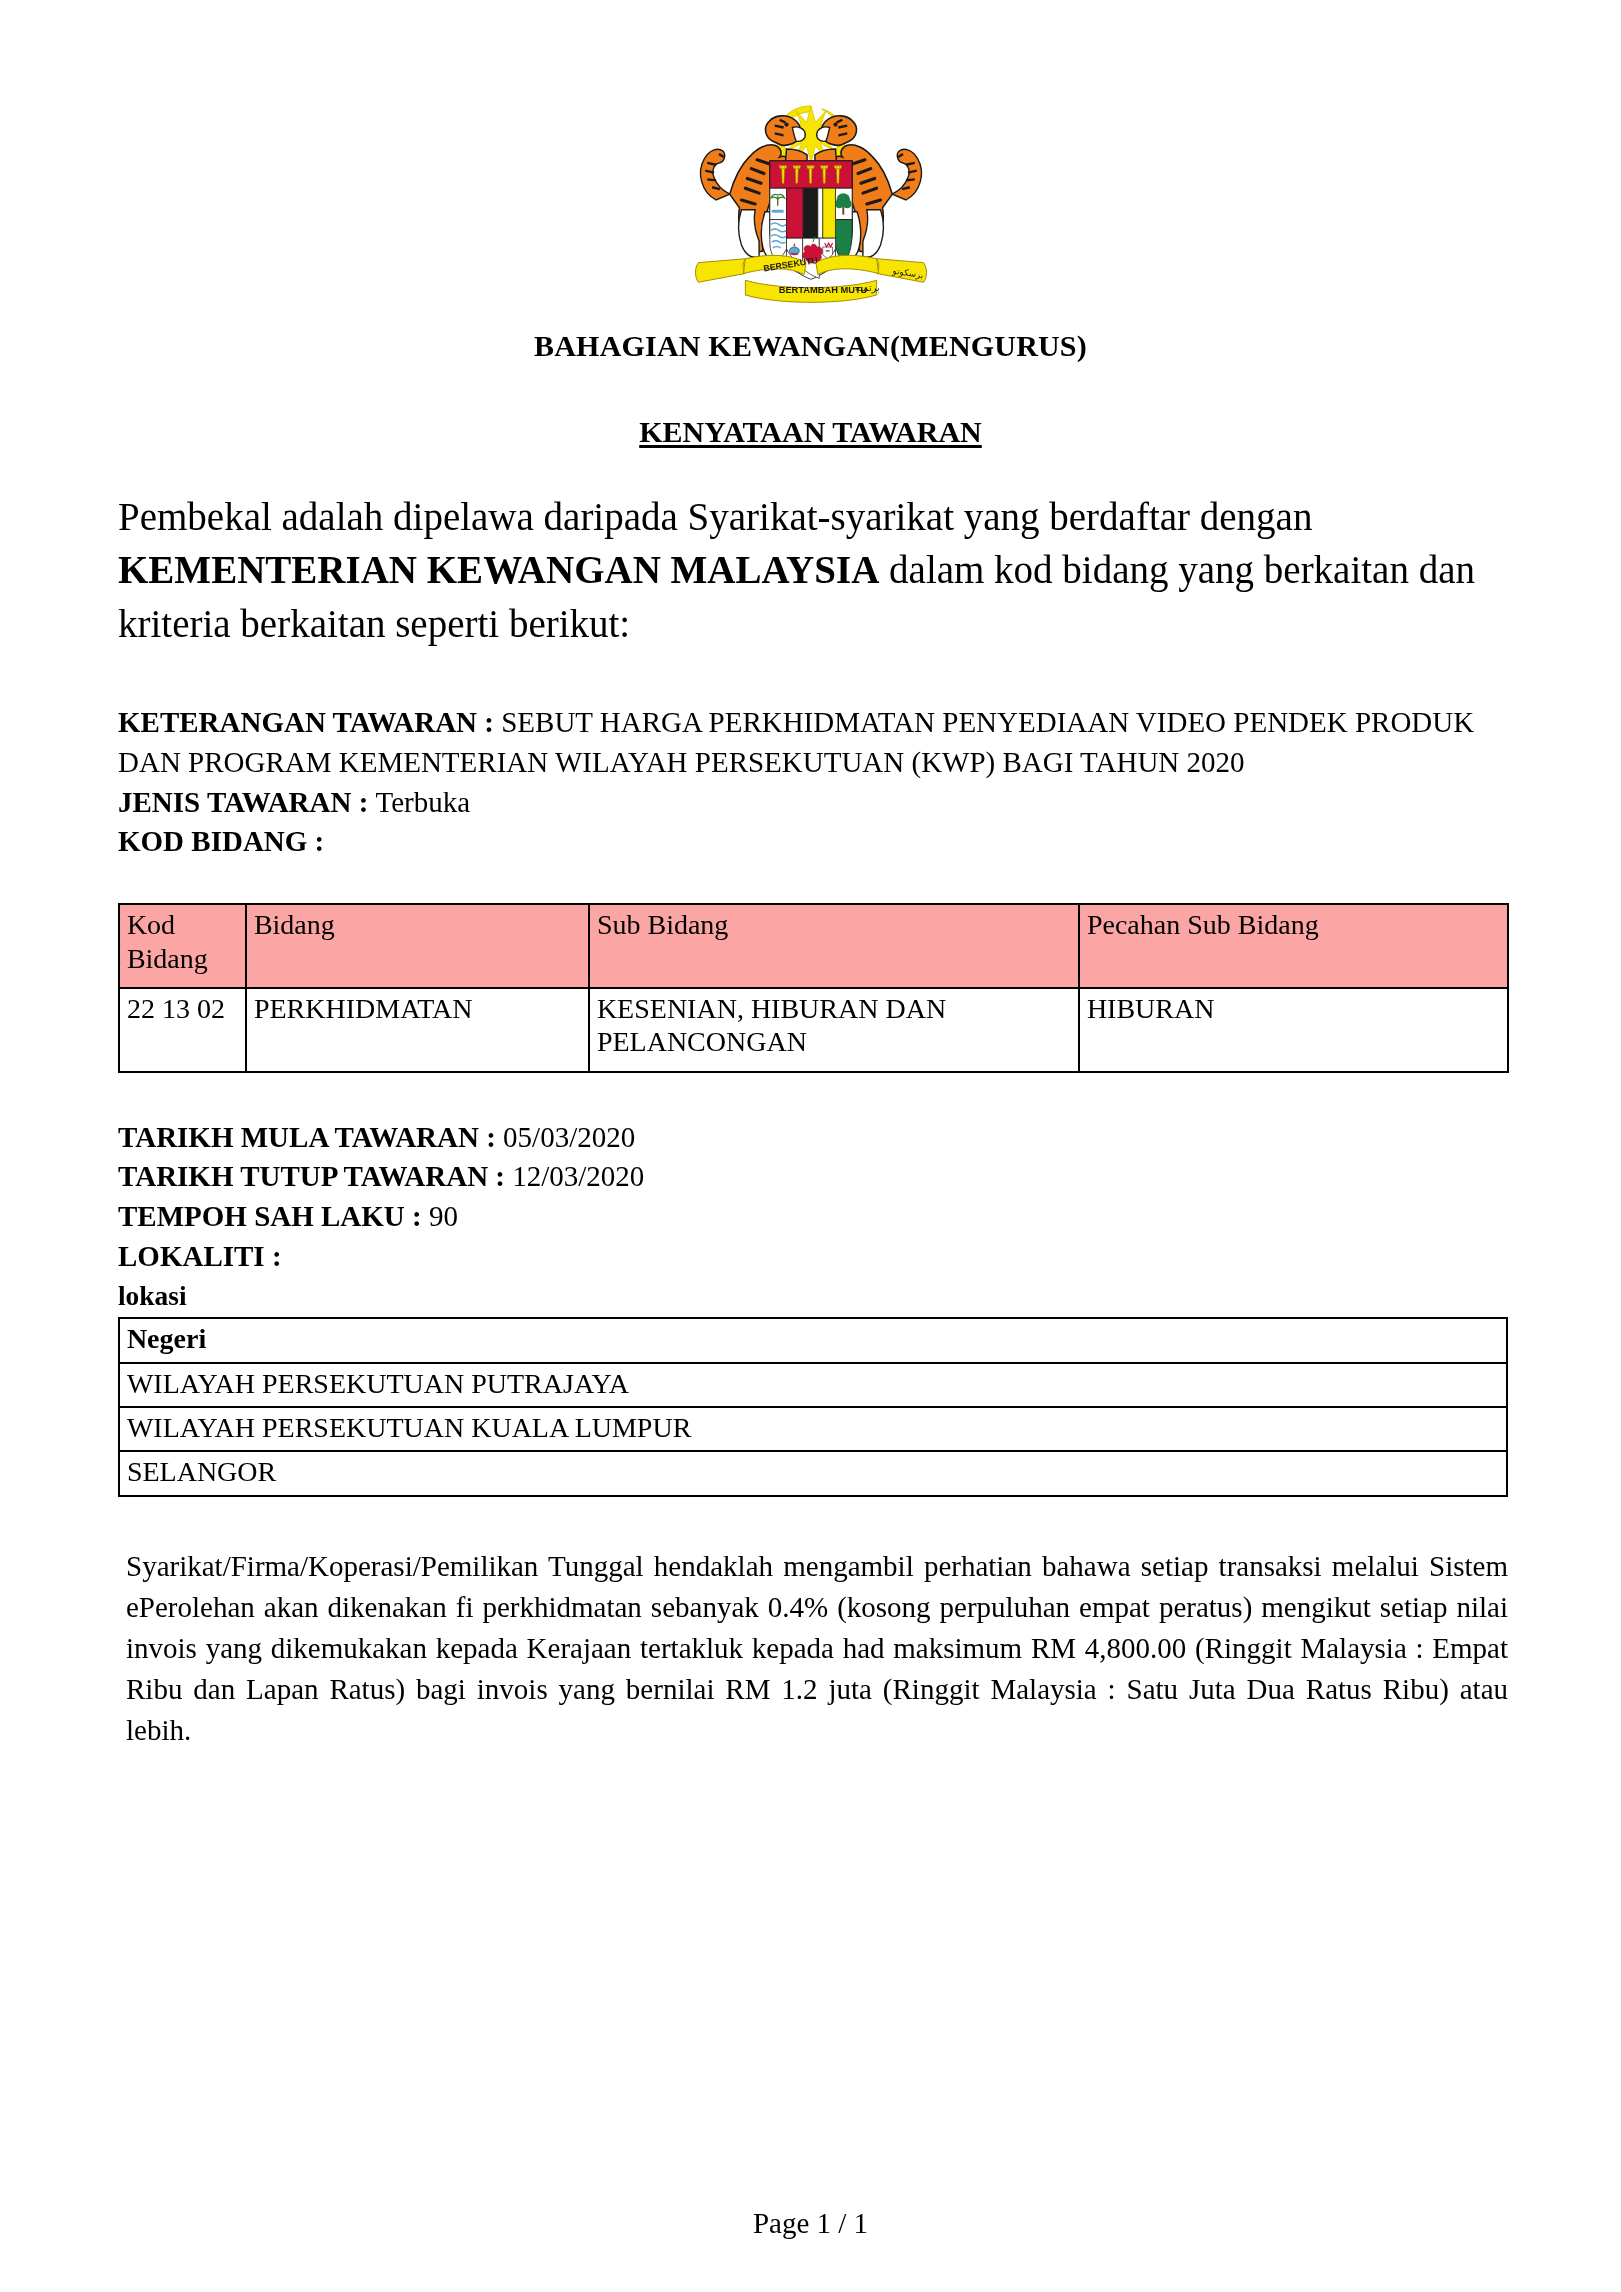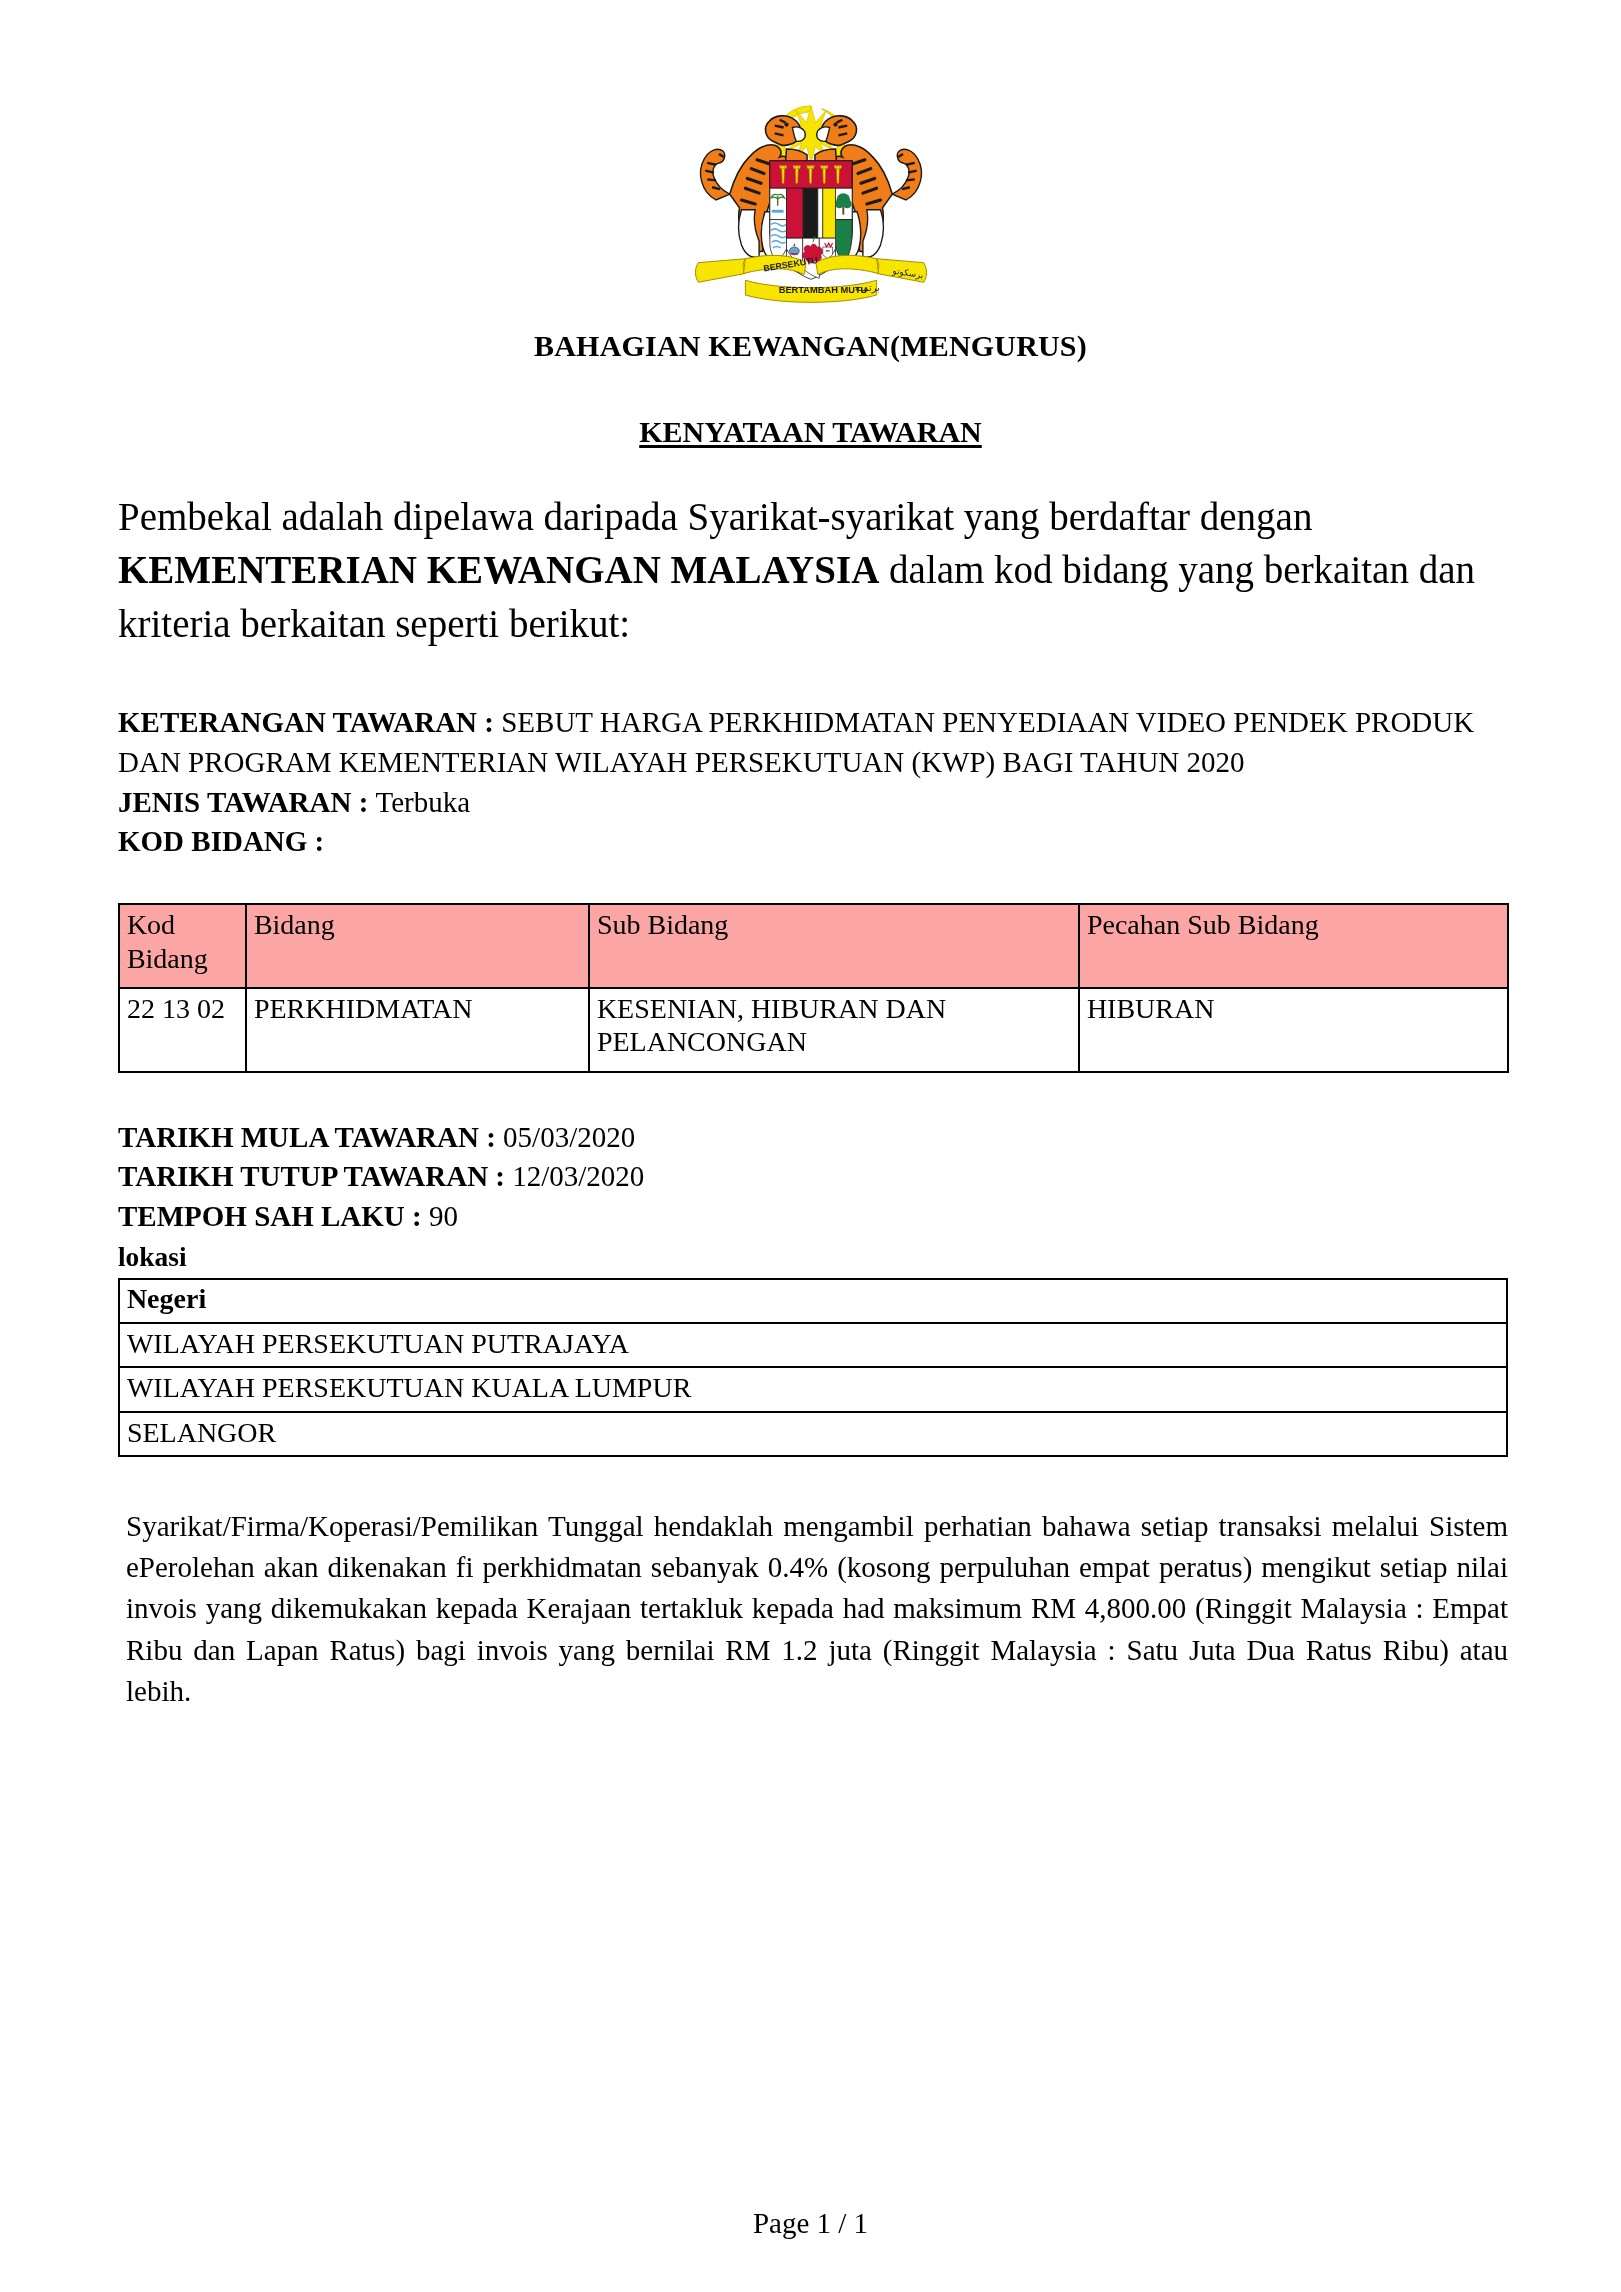--- a/index.html
+++ b/index.html
@@ -347,20 +347,21 @@
       </tbody>
     </table>
 
     <div class="dates">
       <p class="field"><span class="lbl">TARIKH MULA TAWARAN : </span><span>05/03/2020</span></p>
 
       <p class="field"><span class="lbl">TARIKH TUTUP TAWARAN : </span><span>12/03/2020</span></p>
 
       <p class="field"><span class="lbl">TEMPOH SAH LAKU : </span><span>90</span></p>
 
+      <p class="field"><span class="lbl">LOKALITI :</span></p>
     </div>
 
     <div class="lokasi-label">lokasi</div>
 
     <table class="tbl-lokasi">
       <thead>
         <tr>
           <th>Negeri</th>
         </tr>
       </thead>

